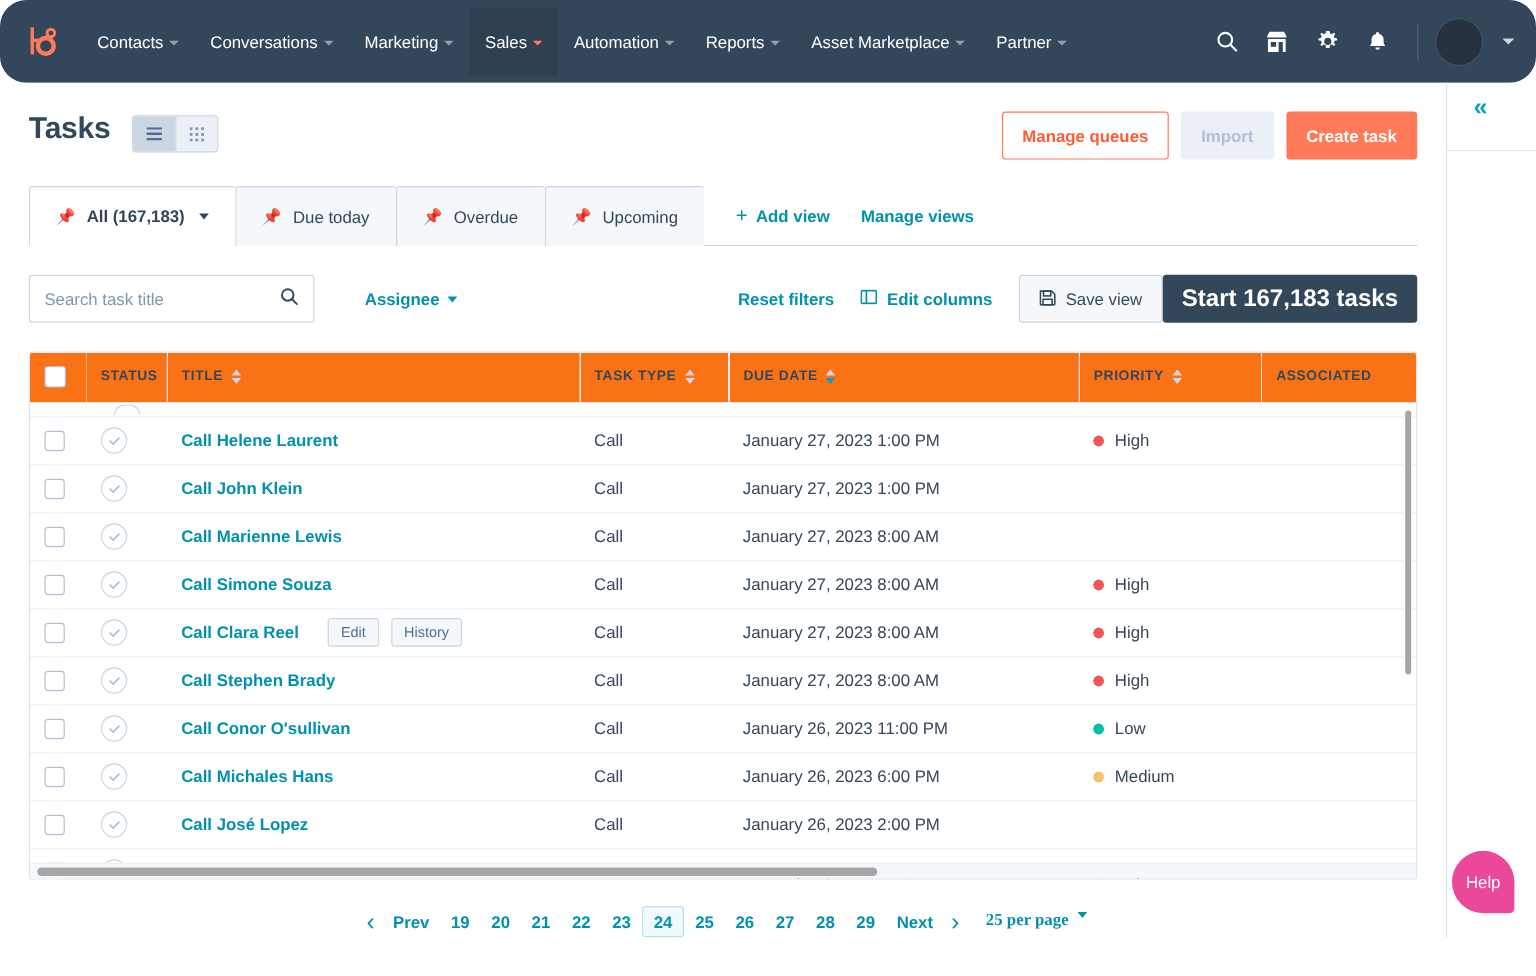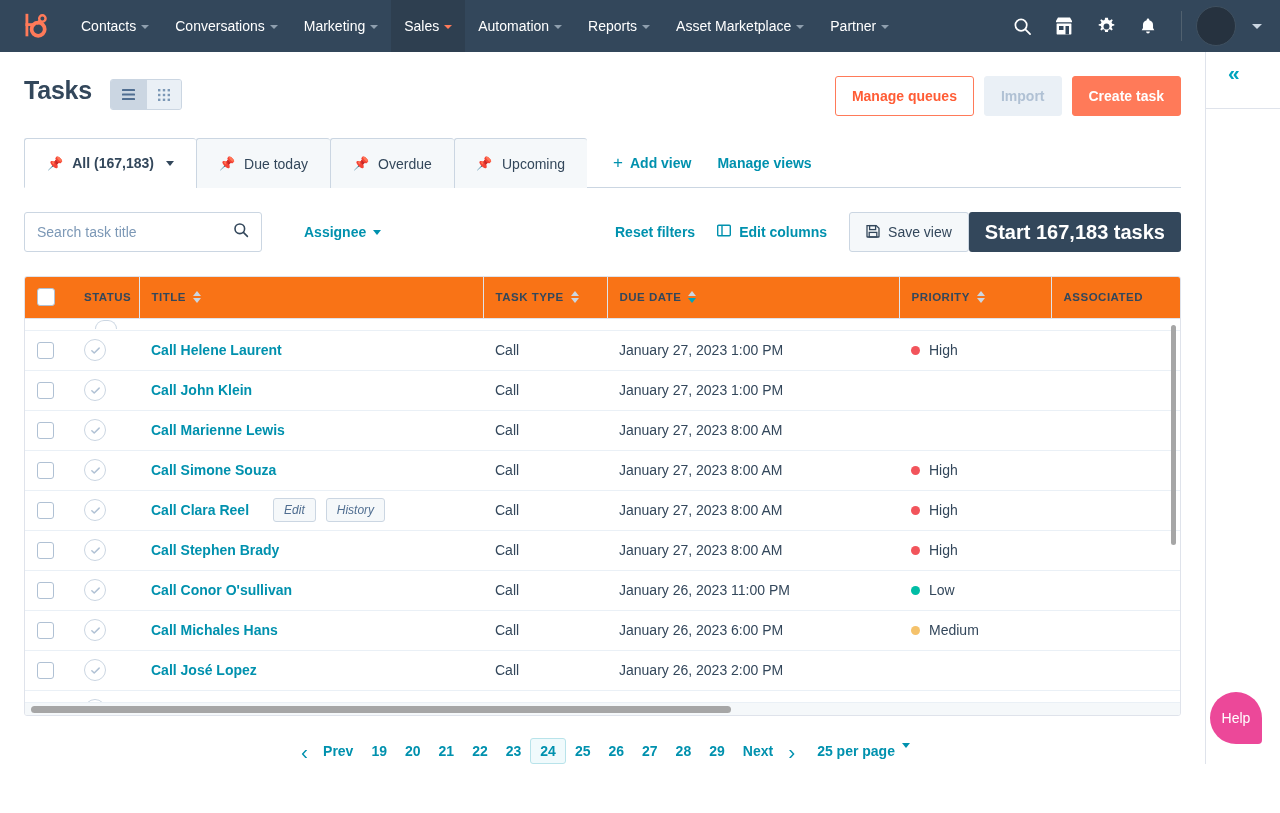--- a/index.html
+++ b/index.html
@@ -5,24 +5,25 @@
   * { box-sizing: border-box; margin: 0; padding: 0; }
   html, body {
     width: 1280px; height: 813px;
     font-family: "Liberation Sans", sans-serif;
     background: #fff;
     overflow: hidden;
   }
 
   
   .topnav {
-    height: 52px; background: #33475b;
+    height: 69px; background: #33475b;
     display: flex; align-items: center;
     padding: 0 14px 0 16px;
     position: relative;
+    border-radius: 22px;
   }
   .logo { width: 34px; height: 34px; margin-right: 18px; flex: 0 0 auto; display:flex; align-items:center; justify-content:center; }
   .nav-items { display: flex; align-items: center; height: 56px; }
   .nav-item {
     display: flex; align-items: center; gap: 5px;
     height: 56px; padding: 0 13px;
     color: #fff; font-size: 14px; font-weight: 500;
     cursor: pointer; white-space: nowrap;
   }
   .nav-item.active { background: #2e3f50; }
@@ -205,21 +206,20 @@
   .status-circle svg { display: block; }
   .task-title {
     color: #0091ae; font-weight: 700; font-size: 14px; cursor: pointer;
   }
   .title-cell { display: flex; align-items: center; }
   .row-actions { display: flex; gap: 10px; margin-left: 24px; }
   .mini-btn {
     border: 1px solid #cbd6e2; border-radius: 3px; background: #f5f8fa;
     font-size: 12px; color: #506e91; padding: 4px 10px; cursor: pointer;
     font-family: "Liberation Sans", sans-serif;
-    font-style: italic;
   }
   .prio { display: flex; align-items: center; gap: 9px; font-size: 14px; color: #33475b; }
   .dot { width: 9px; height: 9px; border-radius: 50%; flex: 0 0 auto; }
 
   .vscroll {
     position: absolute; right: 4px; top: 48px; width: 5px; height: 220px;
     background: #a6a6a6; border-radius: 3px;
   }
   .hscroll-track {
     position: absolute; left: 0; right: 0; bottom: 0; height: 13px;
@@ -237,21 +237,21 @@
   }
   .pg-arrow { color: #0091ae; font-size: 21px; cursor: pointer; padding: 0 6px; line-height: 1; }
   .pg-txt { color: #0091ae; font-size: 14px; font-weight: 700; cursor: pointer; padding: 0 9px; }
   .pg-num {
     color: #0091ae; font-size: 14px; font-weight: 700; cursor: pointer;
     padding: 4px 9px; border-radius: 3px;
   }
   .pg-num.active { border: 1px solid #b8e3ea; background: #f0fafc; }
   .per-page {
     margin-left: 16px; display: flex; align-items: flex-start; gap: 7px;
-    font-size: 14px; font-weight: 700; color: #0091ae; cursor: pointer;
+    font-size: 14px; font-weight: 700; color: #0091ae; cursor: pointer; font-family: Liberation Serif, serif;
   }
   .per-page .caret {
     width: 0; height: 0; border-left: 4px solid transparent;
     border-right: 4px solid transparent; border-top: 5px solid #0091ae;
   }
 </style>
 </head>
 <body>
 
 <div class="topnav">

